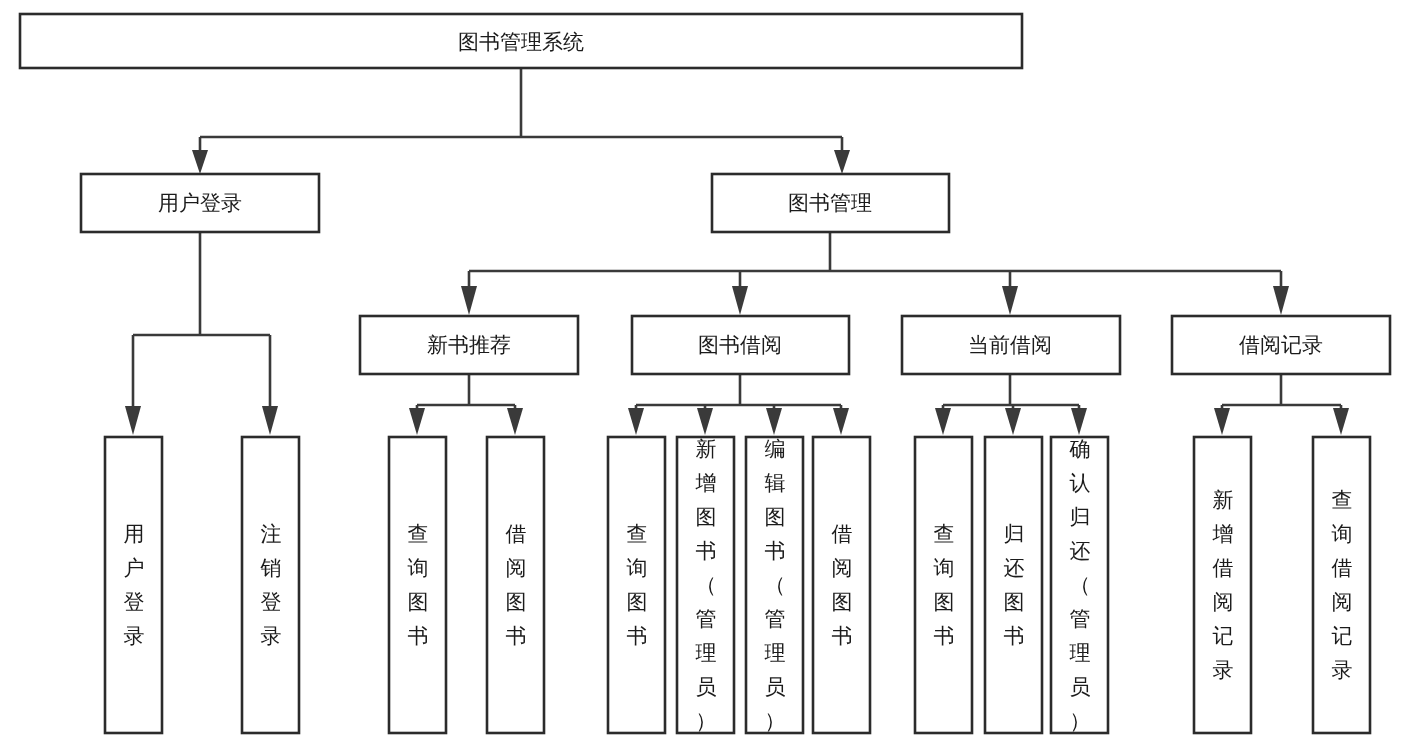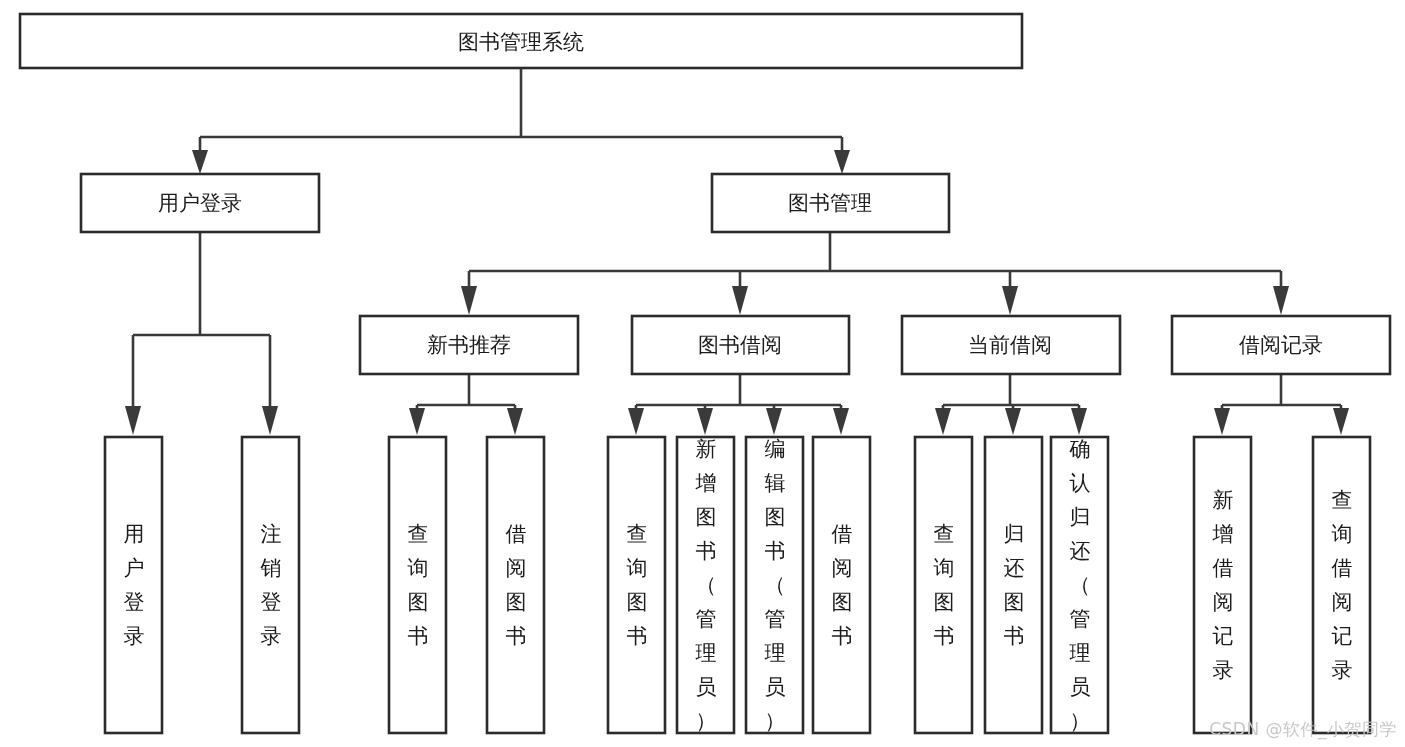--- a/index.html
+++ b/index.html
@@ -233,14 +233,13 @@
       <text class="node-label-v vtext" x="1223"><tspan x="1223" y="507">新</tspan><tspan x="1223" y="541">增</tspan><tspan x="1223" y="575">借</tspan><tspan x="1223" y="609">阅</tspan><tspan x="1223" y="643">记</tspan><tspan x="1223" y="677">录</tspan></text>
     </g>
 
     <g>
       <rect class="node-box" x="1313" y="437" width="57" height="296"></rect>
       <text class="node-label-v vtext" x="1342"><tspan x="1342" y="507">查</tspan><tspan x="1342" y="541">询</tspan><tspan x="1342" y="575">借</tspan><tspan x="1342" y="609">阅</tspan><tspan x="1342" y="643">记</tspan><tspan x="1342" y="677">录</tspan></text>
     </g>
 
   </svg>
 
-  <div class="watermark">CSDN @软件_小贺同学</div>
 </div>
 
 </body></html>

